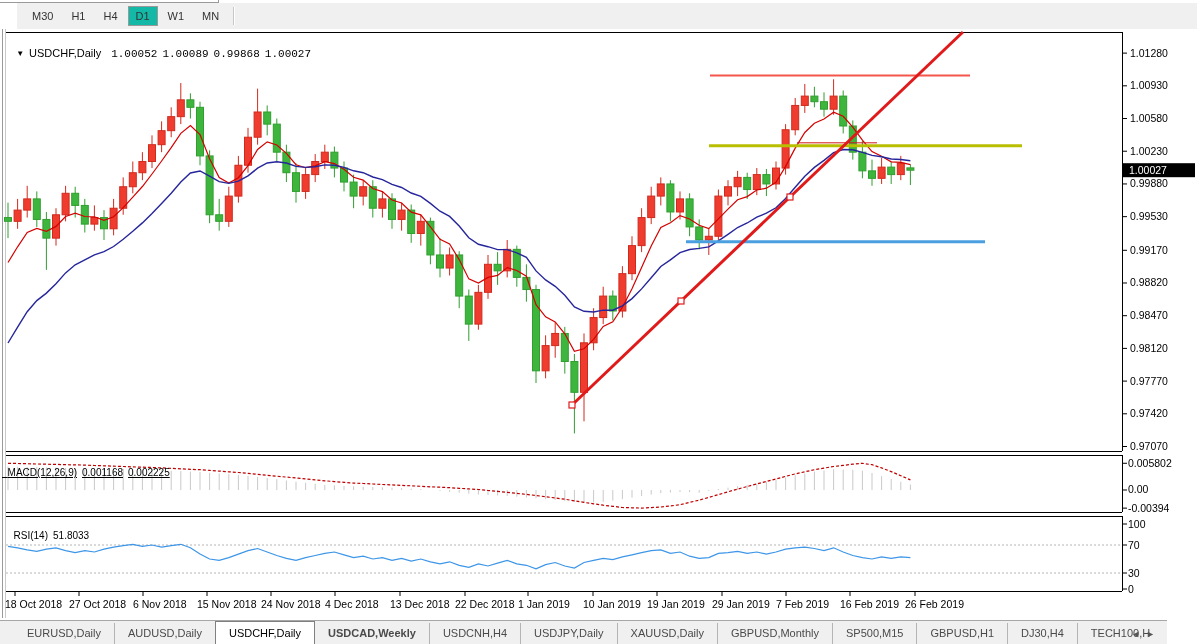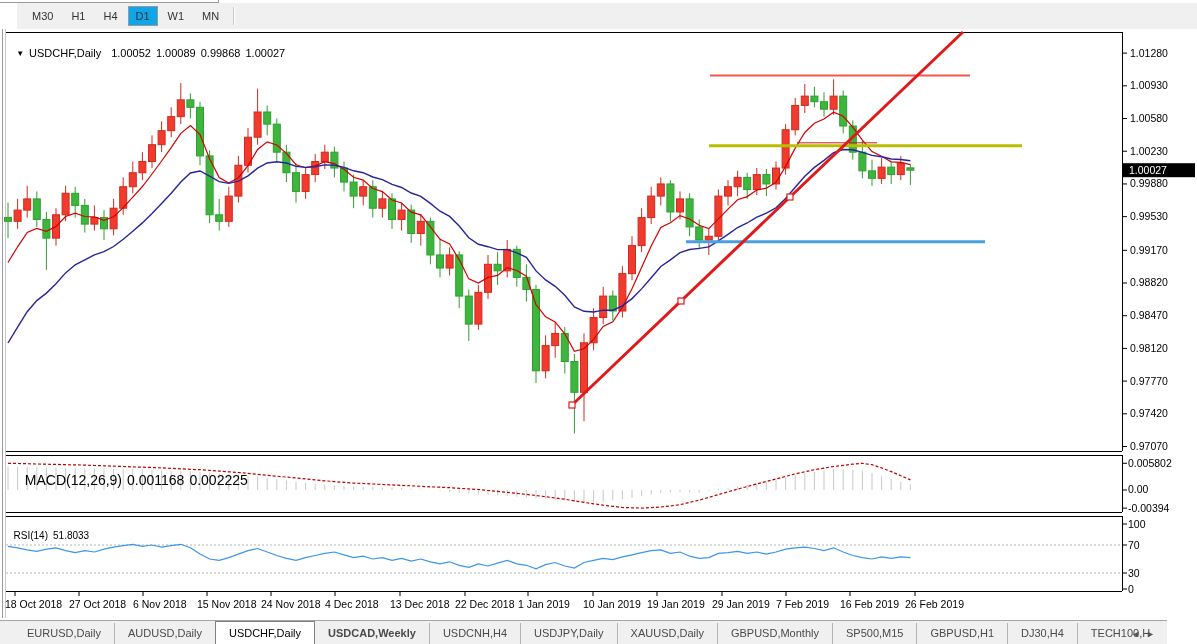--- a/index.html
+++ b/index.html
@@ -5,29 +5,29 @@
   html,body{margin:0;padding:0;background:#fff;}
   body{width:1197px;height:644px;overflow:hidden;position:relative;
        font-family:"Liberation Sans","DejaVu Sans",sans-serif;-webkit-font-smoothing:antialiased;}
   .topedge{position:absolute;left:0;top:0;width:1197px;height:3px;background:#fff;}
   .topedge .seg{position:absolute;left:0;top:2px;width:218px;height:1px;background:#9a9a9a;}
   .topedge .tick{position:absolute;left:218px;top:0;width:1px;height:3px;background:#9a9a9a;}
   .toolbar{position:absolute;left:17px;top:3px;width:1197px;height:26px;background:#f0f0f0;
            display:flex;align-items:center;padding-left:6px;box-sizing:border-box;}
   .tf-btn{font-size:11px;color:#333;padding:3px 7px;margin:0 1px;border:1px solid transparent;
           background:transparent;cursor:default;line-height:12px;}
-  .tf-btn.active{background:#0ea5e9;border:1px solid #999;}
+  .tf-btn.active{background:#14b8a6;border:1px solid #999;}
   .tb-sep{width:1px;height:18px;background:#c7c7c7;border-right:1px solid #fff;margin:0 5px;}
   #chart-svg{position:absolute;left:0;top:0;}
   .overlay{position:absolute;font-size:11px;color:#000;white-space:pre;}
   .title-row{left:10px;top:35px;}
   .title-row .caret{font-size:8px;vertical-align:1px;margin-right:5px;}
   .title-row .sym{margin-right:10px;}
-  .title-row .v{margin-right:5px;}
-  .macd-row{left:17px;top:456px;font-size:14px;}
+  .title-row .v{margin-right:5px;font-family:Liberation Mono, monospace;}
+  .macd-row{left:2px;top:456px;font-size:10px;text-decoration:underline;}
   .rsi-row{left:8px;top:519px;font-size:10px;}
   .macd-row .v,.rsi-row .v{margin-left:5px;}
   .tabbar{position:absolute;left:0;top:620px;width:1167px;height:24px;background:#f0f0f0;
           border-top:1px solid #a6a6a6;box-sizing:border-box;display:flex;align-items:flex-end;}
   .tabs{display:flex;align-items:flex-end;padding-left:14px;height:23px;}
   .tab{font-size:11px;color:#4a4a4a;padding:4px 13px 5px 13px;border-left:1px solid #b4b4b4;
        line-height:12px;cursor:default;white-space:nowrap;}
   .tab:first-child{border-left:none;}
   .tab.active{background:#fff;color:#000;border:1px solid #808080;border-bottom:none;
               margin-top:-2px;padding-top:5px;position:relative;top:0;}

